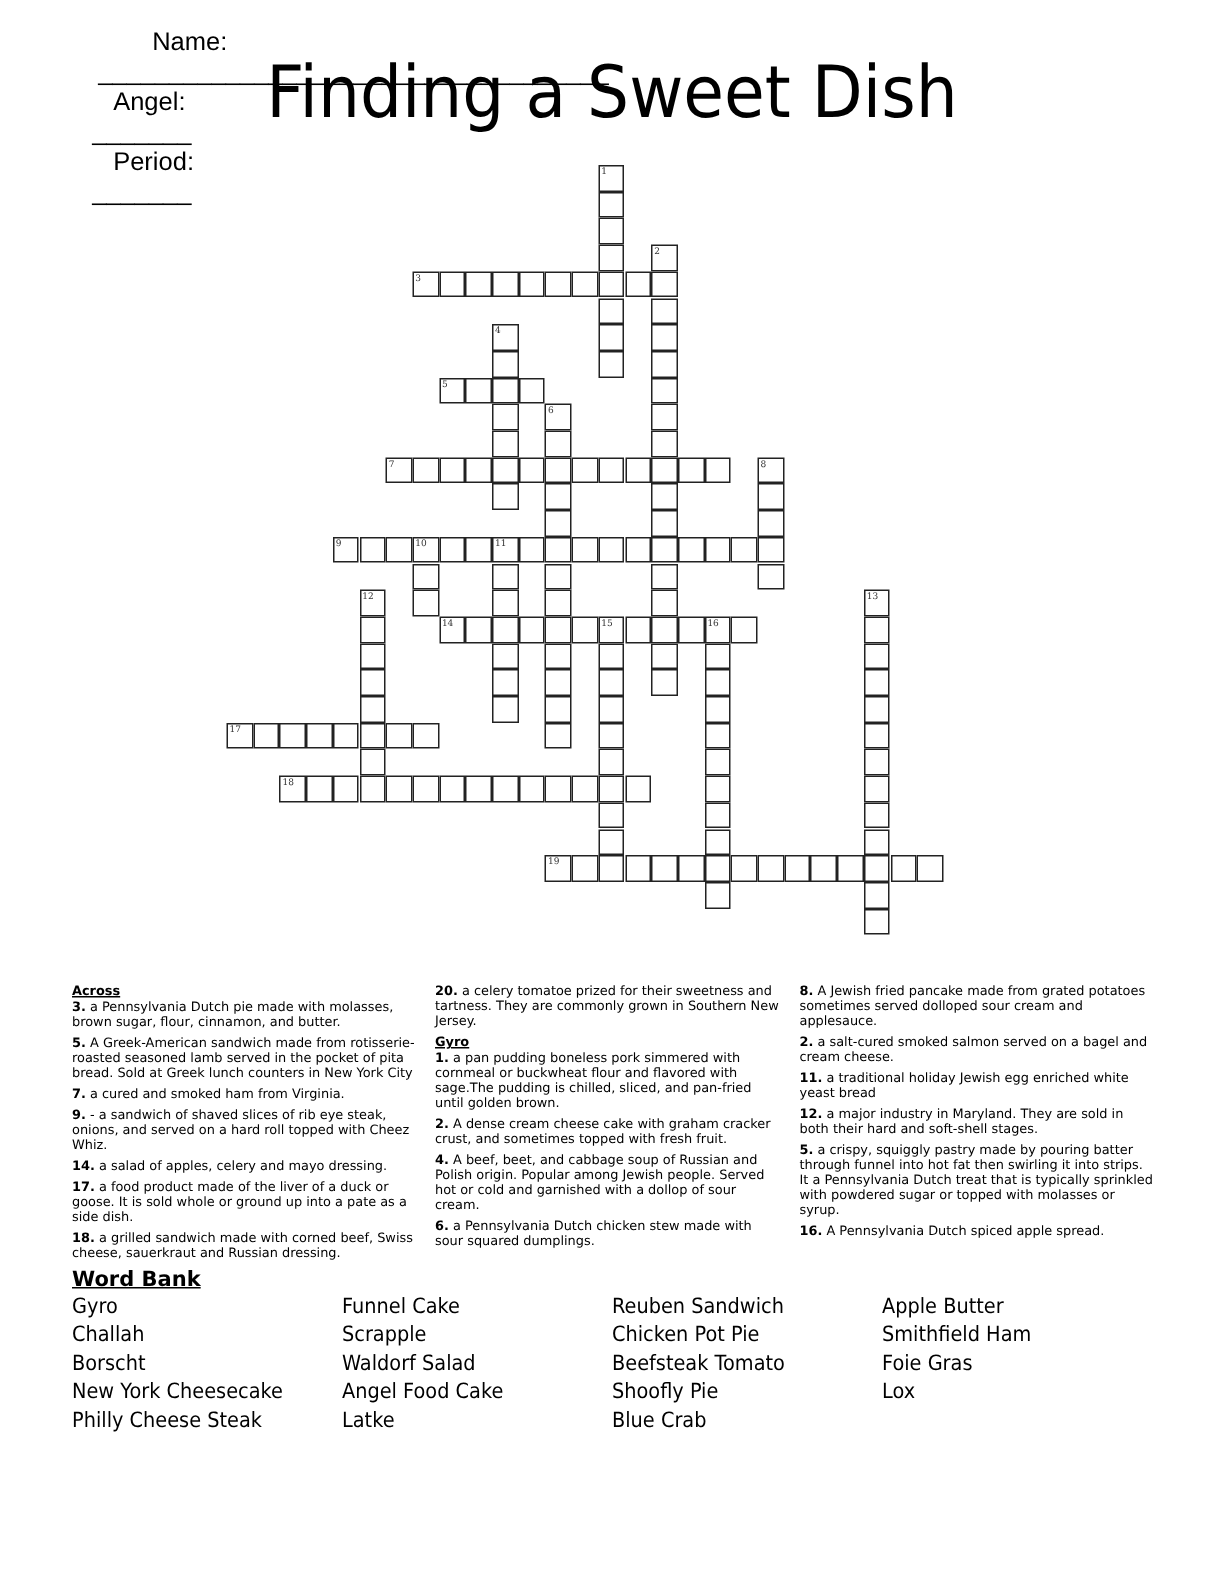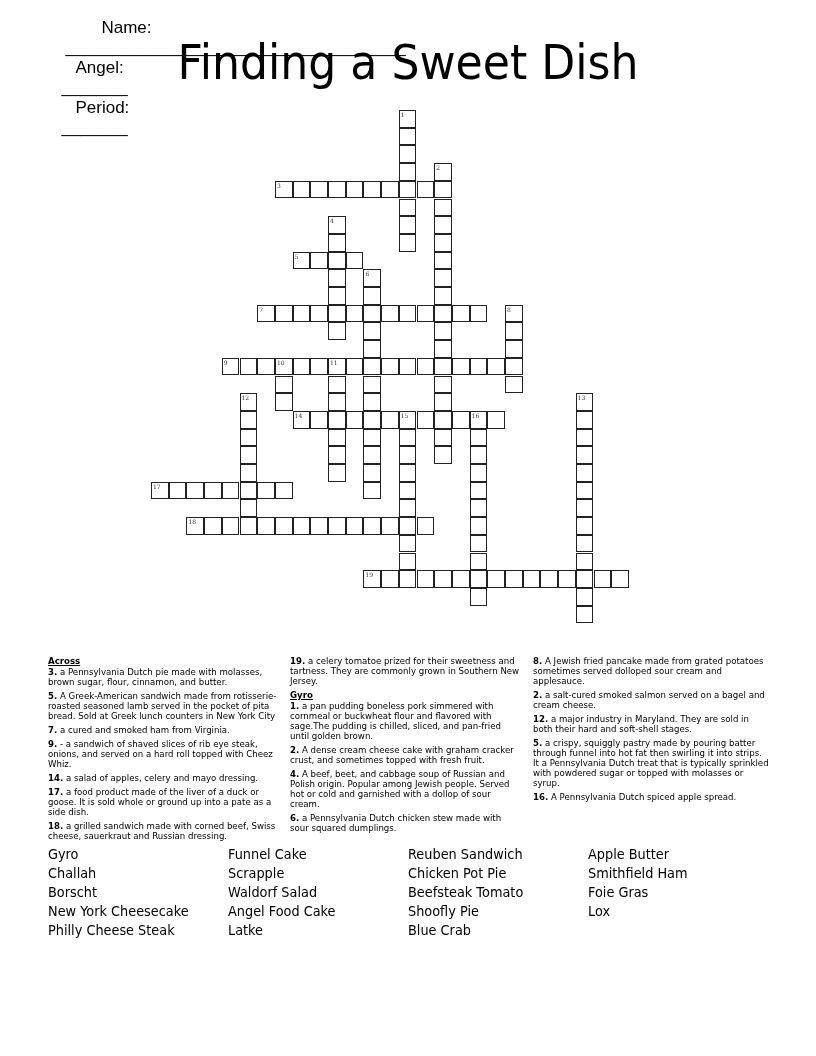--- a/index.html
+++ b/index.html
@@ -273,41 +273,43 @@
       <div class="clue"><b>5.</b> <span>A Greek-American sandwich made from rotisserie-roasted seasoned lamb served in the pocket of pita bread. Sold at Greek lunch counters in New York City</span></div>
       <div class="clue"><b>7.</b> <span>a cured and smoked ham from Virginia.</span></div>
       <div class="clue"><b>9.</b> <span>- a sandwich of shaved slices of rib eye steak, onions, and served on a hard roll topped with Cheez Whiz.</span></div>
       <div class="clue"><b>14.</b> <span>a salad of apples, celery and mayo dressing.</span></div>
       <div class="clue"><b>17.</b> <span>a food product made of the liver of a duck or goose. It is sold whole or ground up into a pate as a side dish.</span></div>
       <div class="clue"><b>18.</b> <span>a grilled sandwich made with corned beef, Swiss cheese, sauerkraut and Russian dressing.</span></div>
     </div>
 </div>
 <div class="clues" style="left:290px; width:232px;">
   <div id="col2a-clues">
-      <div class="clue"><b>19.</b> <span>a celery tomatoe prized for their sweetness and tartness. They are commonly grown in Southern New Jersey.</span></div>
+      <div class="clue"><b>20.</b> <span>a celery tomatoe prized for their sweetness and tartness. They are commonly grown in Southern New Jersey.</span></div>
     </div>
   <div class="heading">Gyro</div>
   <div id="col2b-clues">
       <div class="clue"><b>1.</b> <span>a pan pudding boneless pork simmered with cornmeal or buckwheat flour and flavored with sage.The pudding is chilled, sliced, and pan-fried until golden brown.</span></div>
       <div class="clue"><b>2.</b> <span>A dense cream cheese cake with graham cracker crust, and sometimes topped with fresh fruit.</span></div>
       <div class="clue"><b>4.</b> <span>A beef, beet, and cabbage soup of Russian and Polish origin. Popular among Jewish people. Served hot or cold and garnished with a dollop of sour cream.</span></div>
       <div class="clue"><b>6.</b> <span>a Pennsylvania Dutch chicken stew made with sour squared dumplings.</span></div>
     </div>
 </div>
 <div class="clues" style="left:533px; width:236px;">
   <div id="col3-clues">
       <div class="clue"><b>8.</b> <span>A Jewish fried pancake made from grated potatoes sometimes served dolloped sour cream and applesauce.</span></div>
       <div class="clue"><b>2.</b> <span>a salt-cured smoked salmon served on a bagel and cream cheese.</span></div>
+      <div class="clue"><b>11.</b> <span>a traditional holiday Jewish egg enriched white yeast bread</span></div>
       <div class="clue"><b>12.</b> <span>a major industry in Maryland. They are sold in both their hard and soft-shell stages.</span></div>
       <div class="clue"><b>5.</b> <span>a crispy, squiggly pastry made by pouring batter through funnel into hot fat then swirling it into strips. It a Pennsylvania Dutch treat that is typically sprinkled with powdered sugar or topped with molasses or syrup.</span></div>
       <div class="clue"><b>16.</b> <span>A Pennsylvania Dutch spiced apple spread.</span></div>
     </div>
 </div>
 
 <div class="wordbank">
+  <div class="wb-title">Word Bank</div>
   <div class="wb-grid" id="wb-grid">
       <div class="wb-item">Gyro</div>
       <div class="wb-item">Funnel Cake</div>
       <div class="wb-item">Reuben Sandwich</div>
       <div class="wb-item">Apple Butter</div>
       <div class="wb-item">Challah</div>
       <div class="wb-item">Scrapple</div>
       <div class="wb-item">Chicken Pot Pie</div>
       <div class="wb-item">Smithfield Ham</div>
       <div class="wb-item">Borscht</div>

